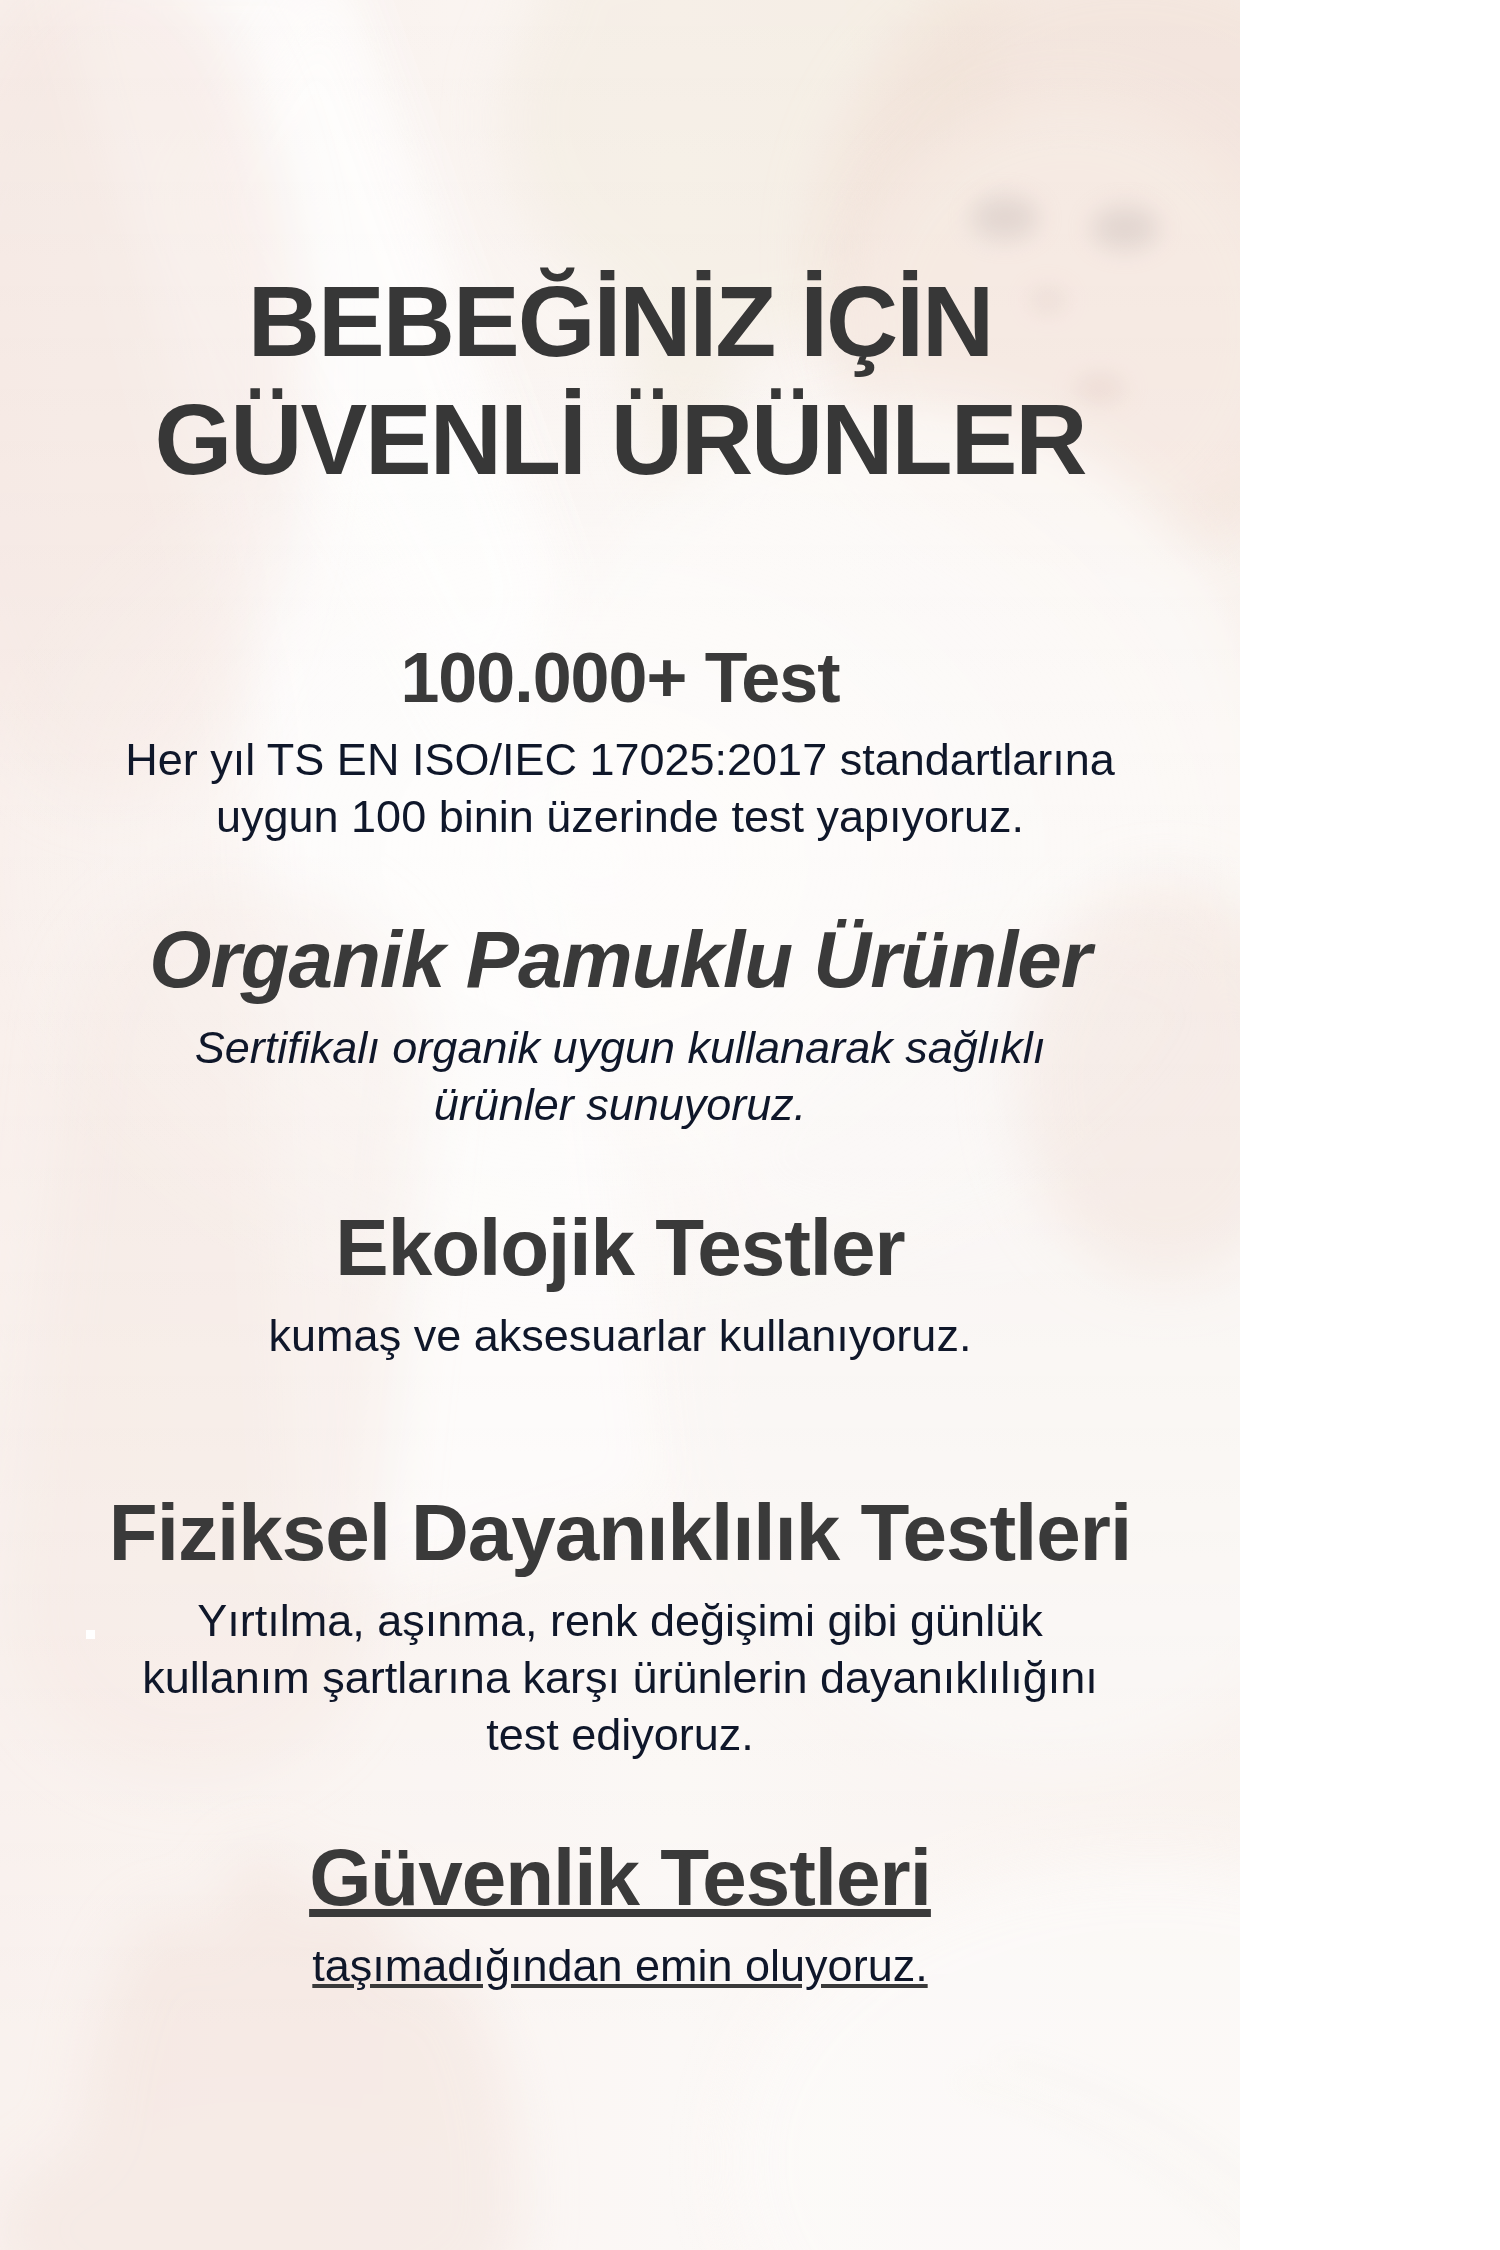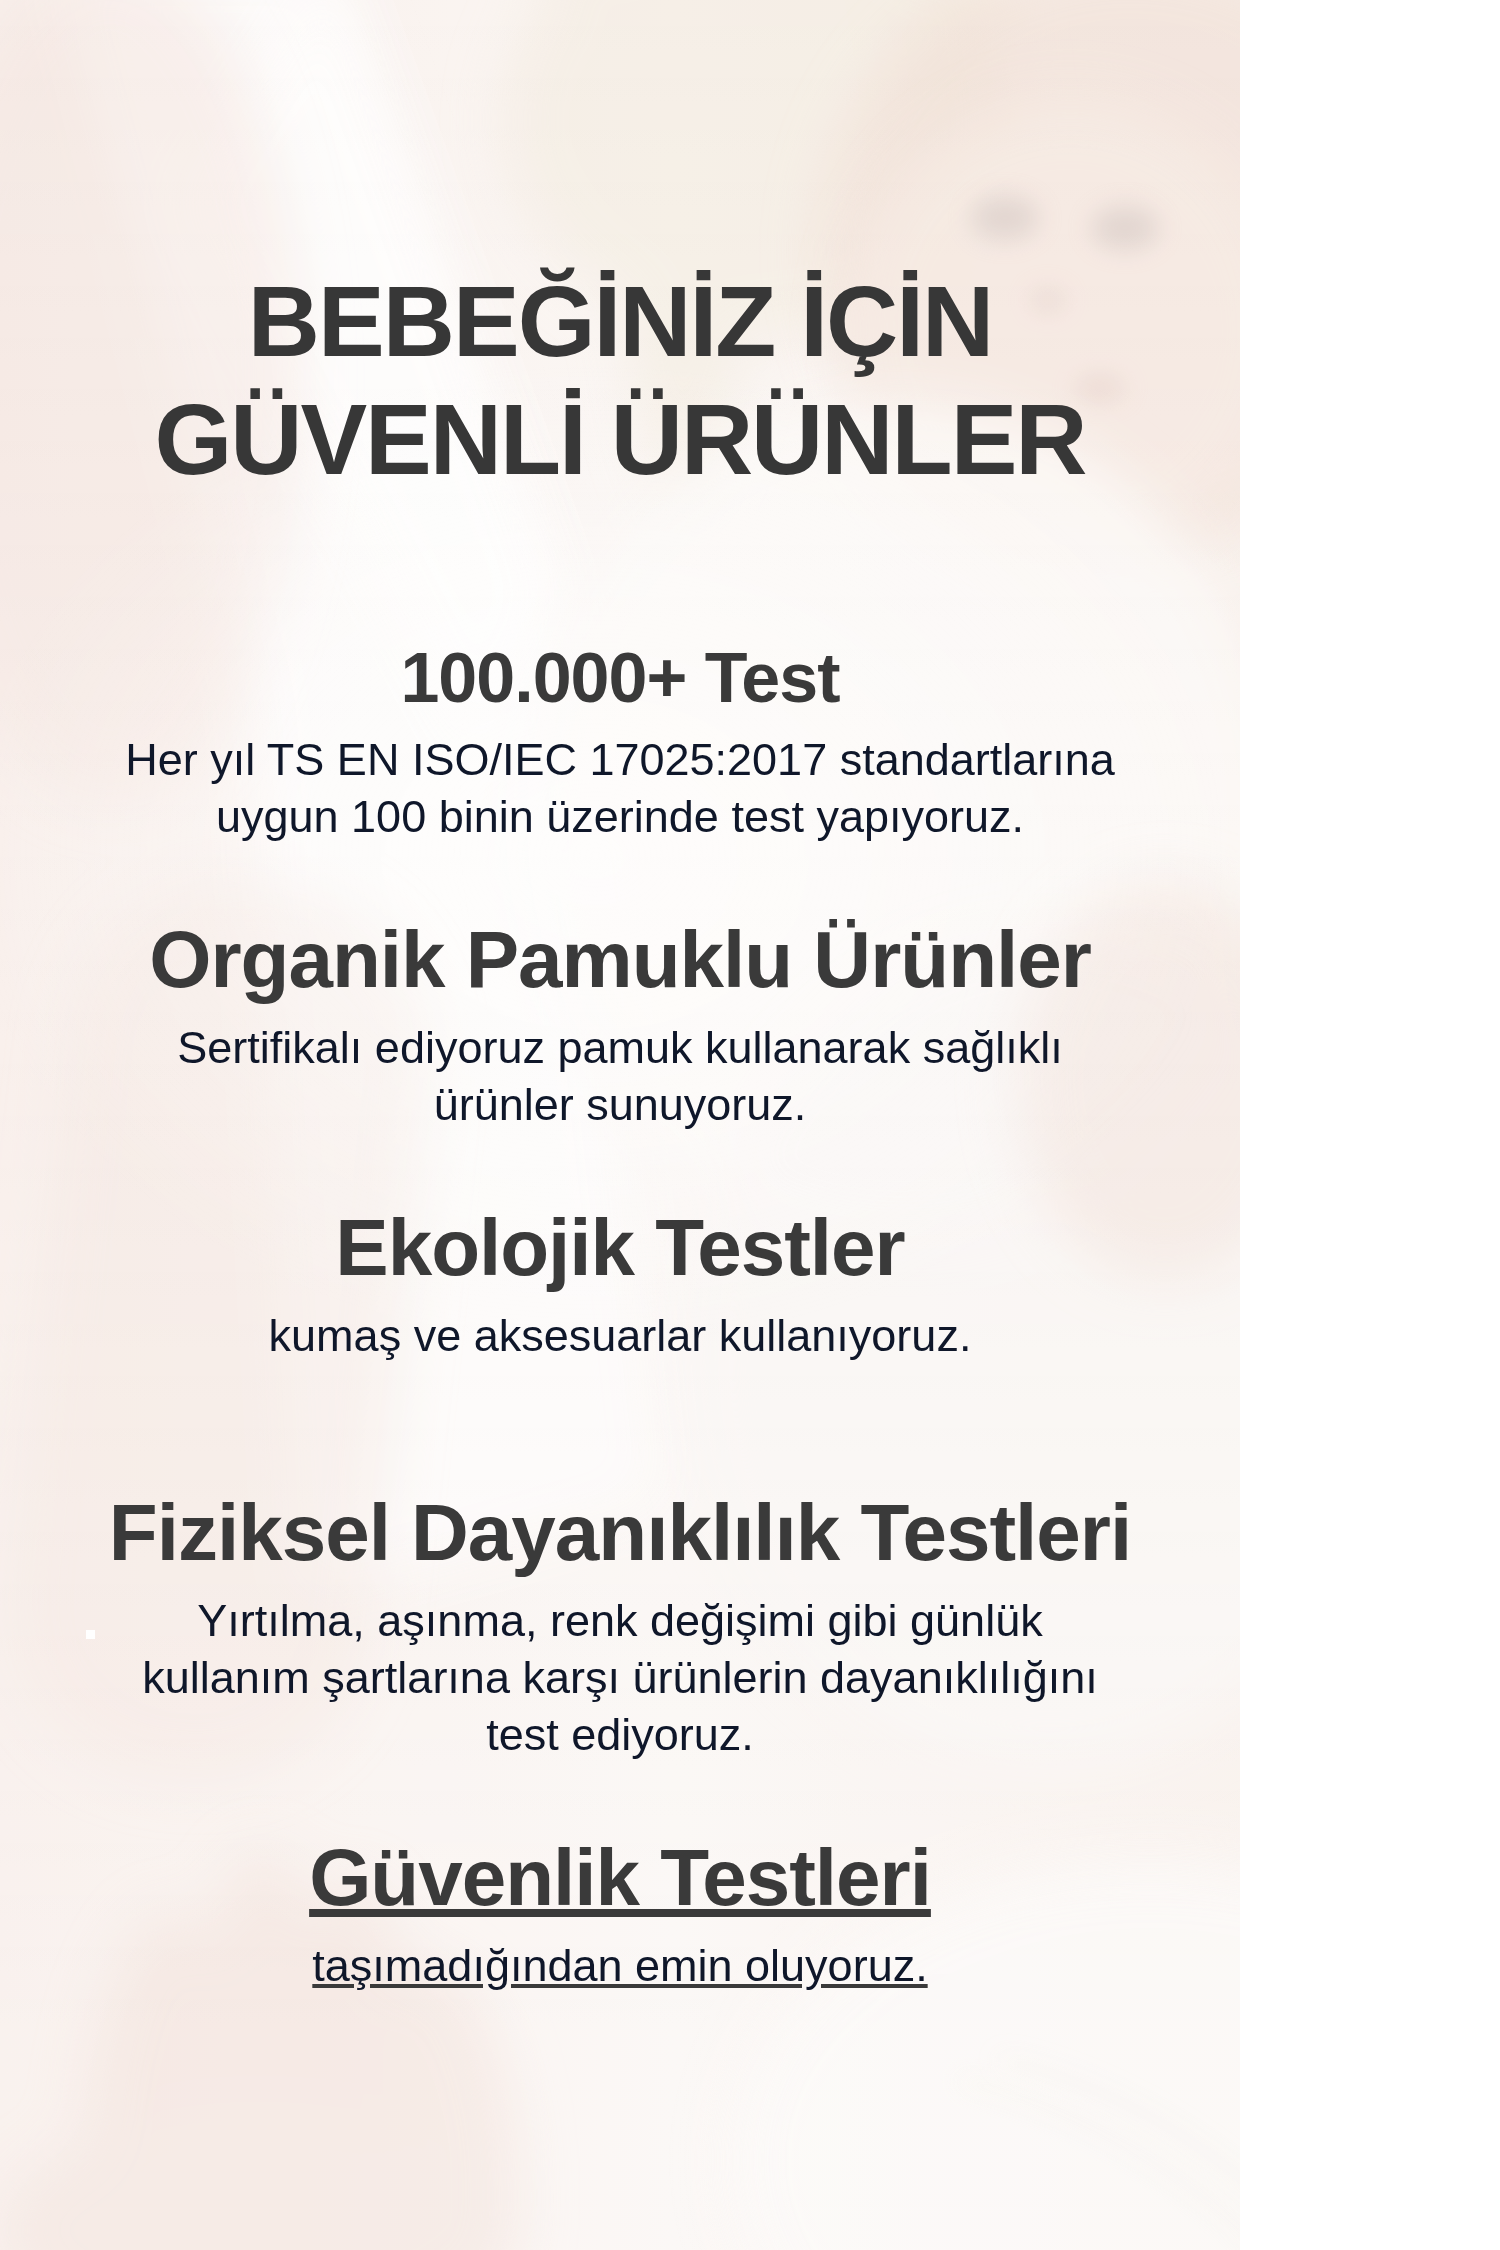--- a/index.html
+++ b/index.html
@@ -70,21 +70,21 @@
   .section-body {
     margin-top: 10px;
     font-size: 45px;
     line-height: 57px;
     font-weight: 400;
     color: #0f172a;
     letter-spacing: 0;
   }
   .s1 { top: 636px; }
   .s1 .section-heading { font-size: 70px; line-height: 85px; }
-  .s2 { top: 911px; }
+  .s2 { top: 911px; font-style: italic; }
   .s3 { top: 1199px; }
   .s4 { top: 1484px; }
   .s5 { top: 1829px; text-decoration: underline; }
   .s2 .section-heading, .s3 .section-heading,
   .s4 .section-heading, .s5 .section-heading {
     font-size: 80px;
     line-height: 98px;
   }
 </style>
 </head>
@@ -177,21 +177,21 @@
       <div class="section-heading">100.000+ Test</div>
       <div class="section-body">
         <div>Her yıl TS EN ISO/IEC 17025:2017 standartlarına</div>
         <div>uygun 100 binin üzerinde test yapıyoruz.</div>
       </div>
     </div>
 
     <div class="section s2">
       <div class="section-heading">Organik Pamuklu Ürünler</div>
       <div class="section-body">
-        <div>Sertifikalı ediyoruz pamuk kullanarak sağlıklı</div>
+        <div>Sertifikalı organik uygun kullanarak sağlıklı</div>
         <div>ürünler sunuyoruz.</div>
       </div>
     </div>
 
     <div class="section s3">
       <div class="section-heading">Ekolojik Testler</div>
       <div class="section-body">
         <div>kumaş ve aksesuarlar kullanıyoruz.</div>
       </div>
     </div>

